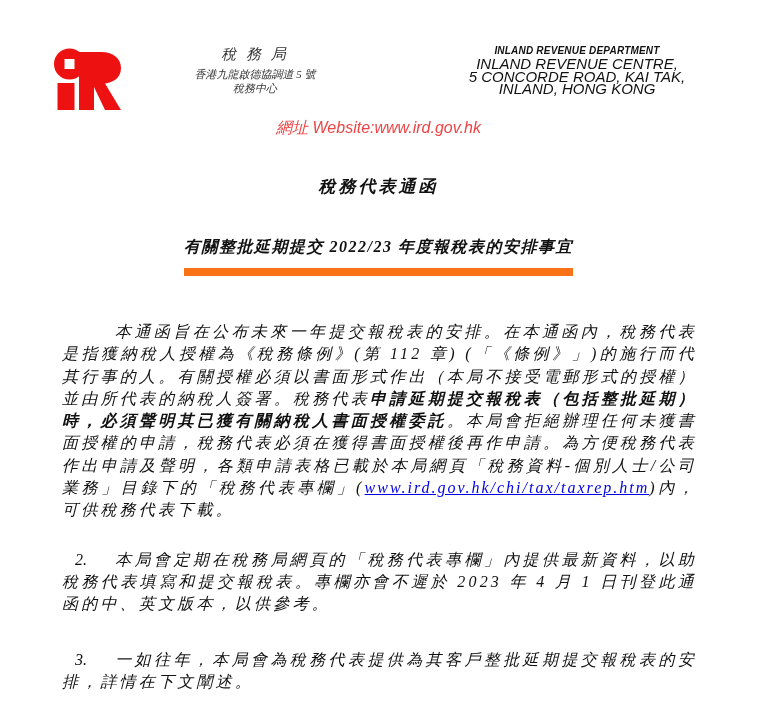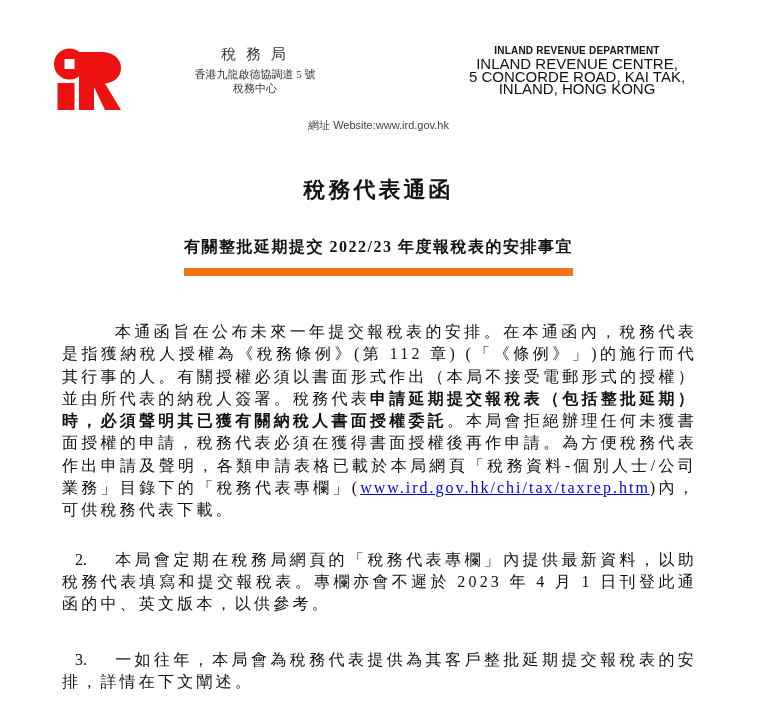--- a/index.html
+++ b/index.html
@@ -8,20 +8,21 @@
     background: #ffffff;
   }
   .page {
     position: relative;
     width: 757px;
     height: 727px;
     background: #ffffff;
     overflow: hidden;
     font-family: "Liberation Serif", "DejaVu Serif", serif;
     color: #111111;
+    font-style: italic;
   }
 
   
   .logo {
     position: absolute;
     left: 54px;
     top: 48px;
     width: 70px;
     height: 63px;
   }
@@ -65,32 +66,32 @@
     line-height: 12.5px;
     white-space: nowrap;
   }
   .website {
     position: absolute;
     top: 118px;
     left: 0;
     width: 100%;
     text-align: center;
     font-family: "Liberation Sans", "DejaVu Sans", sans-serif;
-    font-size: 11px;
-    color: #404040;
+    font-size: 16px;
+    color: #ef4444;
   }
 
   
   .doc-title {
     position: absolute;
     top: 175px;
     left: 0;
     width: 100%;
     text-align: center;
-    font-size: 22px;
+    font-size: 17px;
     font-weight: bold;
     letter-spacing: 3px;
   }
   .doc-subtitle-wrap {
     position: absolute;
     top: 237px;
     left: 0;
     width: 100%;
     text-align: center;
   }

